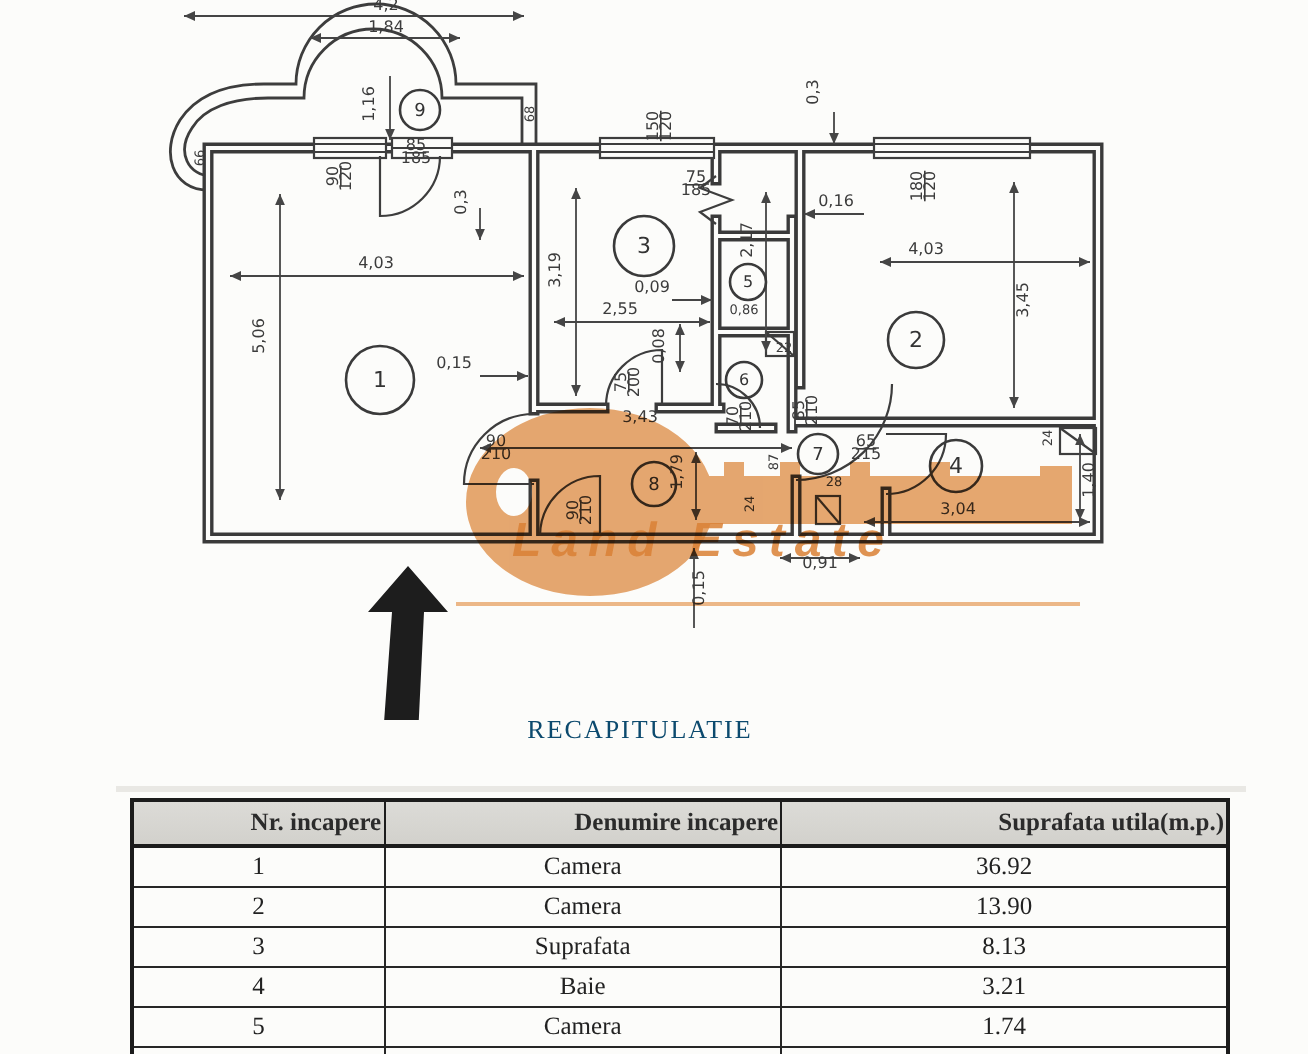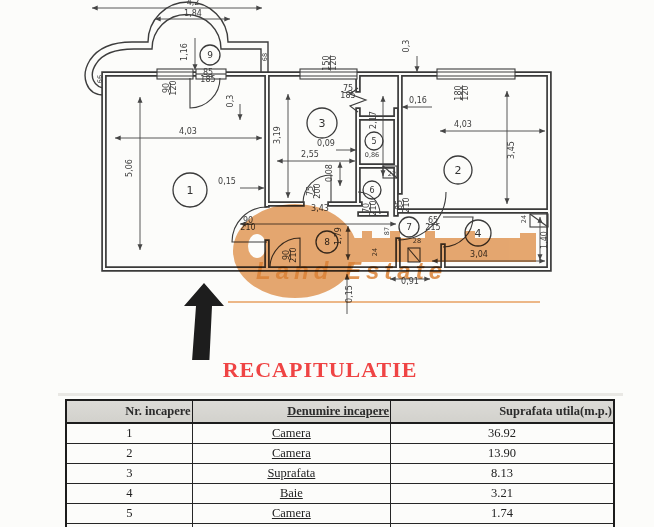--- a/index.html
+++ b/index.html
@@ -24,28 +24,28 @@
       font-family:"Liberation Sans",sans-serif;font-style:italic;font-weight:bold;
       font-size:24px;letter-spacing:5px;color:#dd8336;opacity:.85;margin-top:42px;}
   .wm-tag{position:absolute;left:286px;top:268px;width:200px;
       font-family:"Liberation Sans",sans-serif;font-style:italic;
       font-size:10px;letter-spacing:2px;color:#dd8336;opacity:.8;}
   .wm-line{position:absolute;left:228px;top:301px;width:312px;height:2px;
       background:#eaa263;opacity:.75;}
   .smudge{position:absolute;left:58px;top:393px;width:565px;height:3px;
       background:#e7e6e1;opacity:.9;}
   .title{position:absolute;left:0;top:357px;width:640px;text-align:center;
-      font-weight:bold;font-size:22px;letter-spacing:1px;color:#ef4444;}
+      font-weight:normal;font-size:13px;letter-spacing:1px;color:#0c4a6e;}
   
   .rtable{position:absolute;left:65px;top:399px;width:550px;border-collapse:collapse;
       border:2.5px solid #1c1c1c;font-size:12.5px;}
   .rtable th{background:linear-gradient(180deg,#dcdbd7,#d2d1cc);font-weight:bold;
       height:19px;border:1.6px solid #1c1c1c;border-bottom:2px solid #1c1c1c;text-align:right;}
   .rtable td{height:17px;border:1.2px solid #262626;text-align:center;color:#222;}
-  .c1{width:125px;} .c2{width:200px;text-decoration:underline;} .c3{width:225px;}
+  .c1{width:125px;} .c2{width:200px;} .c3{width:225px;}
 </style>
 </head>
 <body>
 
 <div class="page">
 
   <svg class="plan-svg" width="654" height="360" viewBox="0 0 654 360">
     <defs>
       <marker id="ar" viewBox="0 0 10 10" refX="9" refY="5" markerWidth="7" markerHeight="7" orient="auto-start-reverse">
         <path d="M0,1 L9,5 L0,9 z" fill="#454545"></path>

